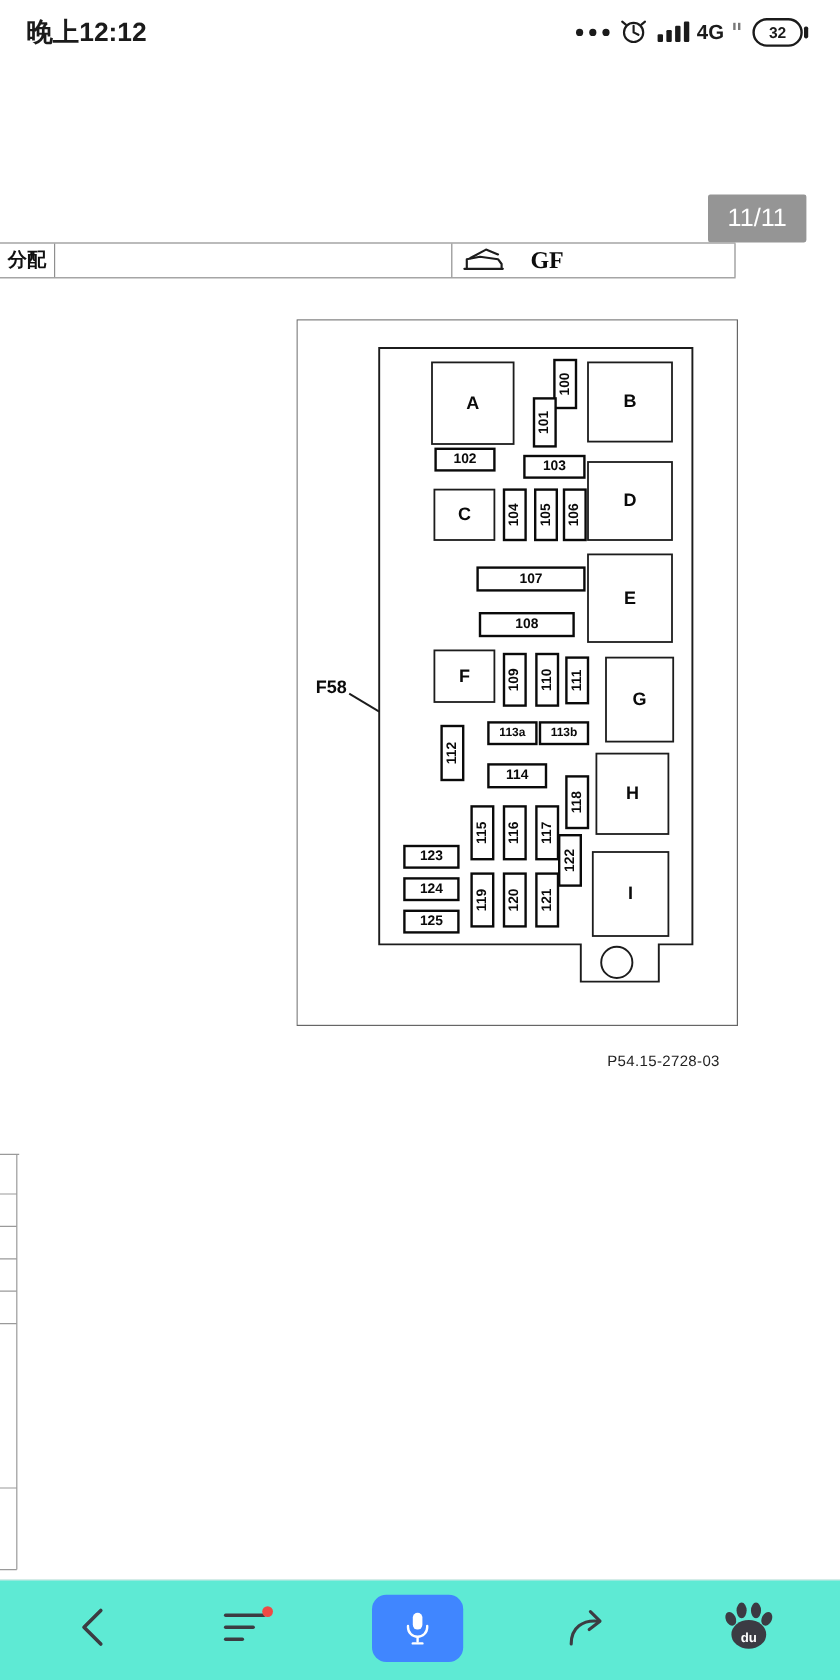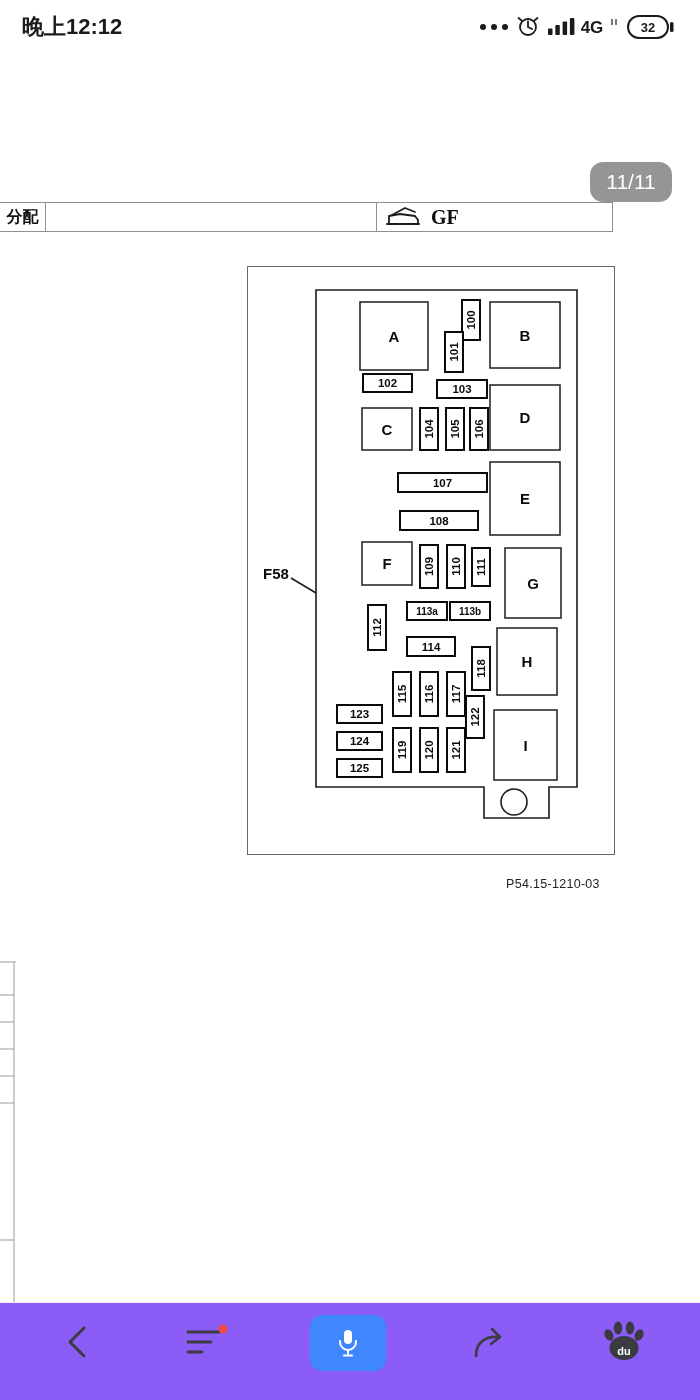--- a/index.html
+++ b/index.html
@@ -6,29 +6,29 @@
   .screen{position:relative;width:700px;height:1400px;background:#fff;overflow:hidden;
           font-family:"Liberation Sans",sans-serif;color:#111;}
 
   
   .status-time{position:absolute;left:22px;top:12px;font-size:22px;font-weight:600;color:#1b1b1b;}
   .status-icons{position:absolute;left:470px;top:10px;}
 
   
   .page-badge{position:absolute;left:590px;top:162px;width:82px;height:40px;
               background:rgba(122,122,122,.8);color:#fff;font-size:21px;
-              display:flex;align-items:center;justify-content:center;border-radius:13px;}
+              display:flex;align-items:center;justify-content:center;border-radius:2px;}
 
   
   .doc-header{position:absolute;left:0;top:202px;width:613px;height:30px;box-sizing:border-box;
               border-top:1px solid #8f8f8f;border-bottom:1px solid #8f8f8f;display:flex;background:#fff;}
   .doc-cell{box-sizing:border-box;border-right:1px solid #8f8f8f;display:flex;align-items:center;height:100%;}
   .doc-cell-left{width:46px;justify-content:center;font-size:16px;font-weight:bold;}
   .doc-cell-mid{width:331px;}
-  .doc-cell-right{flex:1;padding-left:8px;gap:10px;border-right:1px solid #8f8f8f;}
+  .doc-cell-right{flex:1;padding-left:8px;gap:21px;border-right:1px solid #8f8f8f;}
   .gf-text{font-family:"Liberation Serif",serif;font-weight:bold;font-size:20px;color:#0d0d0d;}
 
   
   .diagram{position:absolute;left:247px;top:266px;}
   .caption{position:absolute;left:506px;top:877px;font-size:12.5px;color:#222;letter-spacing:.3px;}
   .fz{fill:#fff;stroke:#0a0a0a;stroke-width:2;}
   .rz{fill:#fff;stroke:#1c1c1c;stroke-width:1.5;}
   .ft{font-family:"Liberation Sans",sans-serif;font-weight:bold;font-size:11.5px;fill:#0a0a0a;
       text-anchor:middle;dominant-baseline:central;}
   .fts{font-size:10px;}
@@ -36,21 +36,21 @@
       text-anchor:middle;dominant-baseline:central;}
   .callout-t{font-family:"Liberation Sans",sans-serif;font-weight:bold;font-size:15px;fill:#0a0a0a;
       text-anchor:middle;dominant-baseline:central;}
   .svg-status-text{font-family:"Liberation Sans",sans-serif;font-weight:bold;fill:#1b1b1b;
       text-anchor:middle;dominant-baseline:central;}
 
   
   .table-frag{position:absolute;left:0;top:960px;}
 
   
-  .navbar{position:absolute;left:0;bottom:0;width:700px;height:98px;background:#8b5cf6;
+  .navbar{position:absolute;left:0;bottom:0;width:700px;height:84px;background:#5eead4;
           border-top:1px solid #ececec;box-sizing:border-box;margin-top:20px;}
   .nav-item{position:absolute;display:flex;align-items:center;justify-content:center;}
   .mic-button{position:absolute;left:310px;top:12px;width:76px;height:56px;border-radius:12px;
               background:#4086ff;display:flex;align-items:center;justify-content:center;}
 </style>
 </head>
 <body>
 
 <div class="screen">
 
@@ -252,21 +252,21 @@
     <g>
         <rect class="fz" x="90" y="466" width="45" height="18"></rect>
         <text class="ft" x="112.5" y="475">124</text>
       </g>
     <g>
         <rect class="fz" x="90" y="493" width="45" height="18"></rect>
         <text class="ft" x="112.5" y="502">125</text>
       </g>
   </svg>
 
-  <div class="caption">P54.15-1210-03</div>
+  <div class="caption">P54.15-2728-03</div>
 
   <svg class="table-frag" width="22" height="352" viewBox="0 0 22 352" stroke="#9a9a9a" stroke-width="1">
     <line x1="14" y1="2" x2="14" y2="348"></line>
     <line x1="0" y1="2" x2="16" y2="2"></line>
     <line x1="0" y1="35" x2="14" y2="35"></line>
     <line x1="0" y1="62" x2="14" y2="62"></line>
     <line x1="0" y1="89" x2="14" y2="89"></line>
     <line x1="0" y1="116" x2="14" y2="116"></line>
     <line x1="0" y1="143" x2="14" y2="143"></line>
     <line x1="0" y1="280" x2="14" y2="280"></line>

